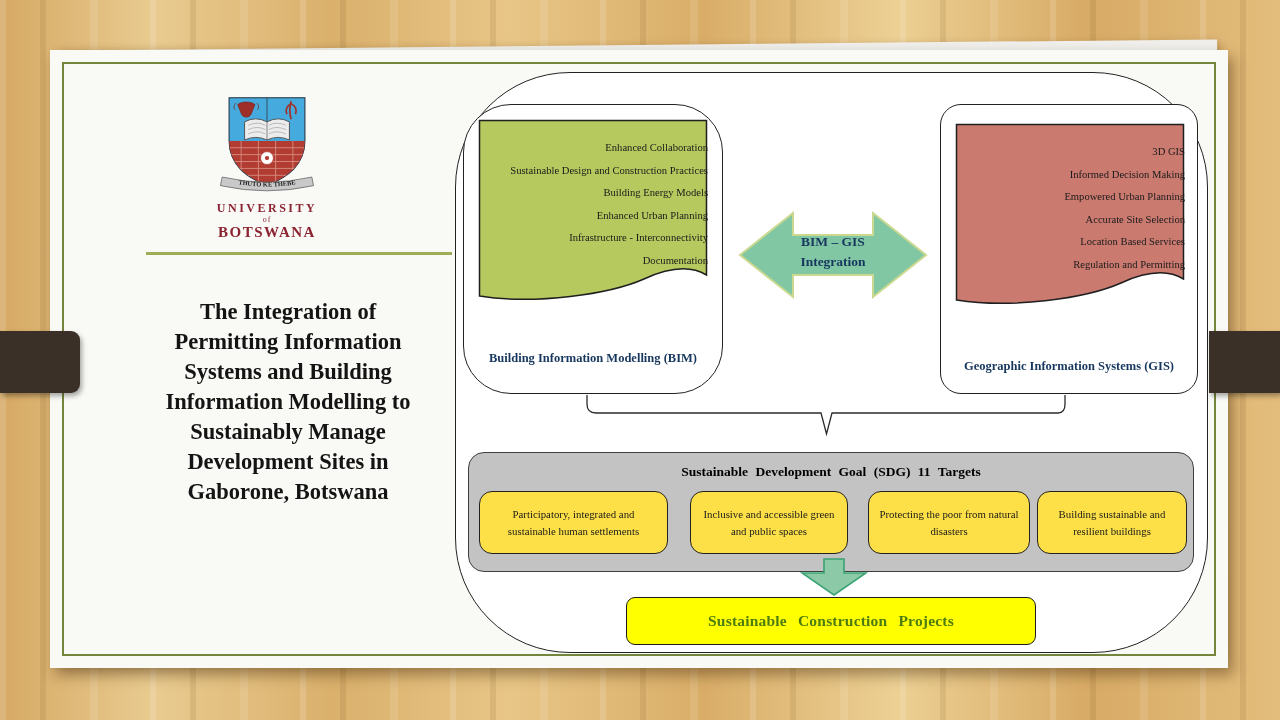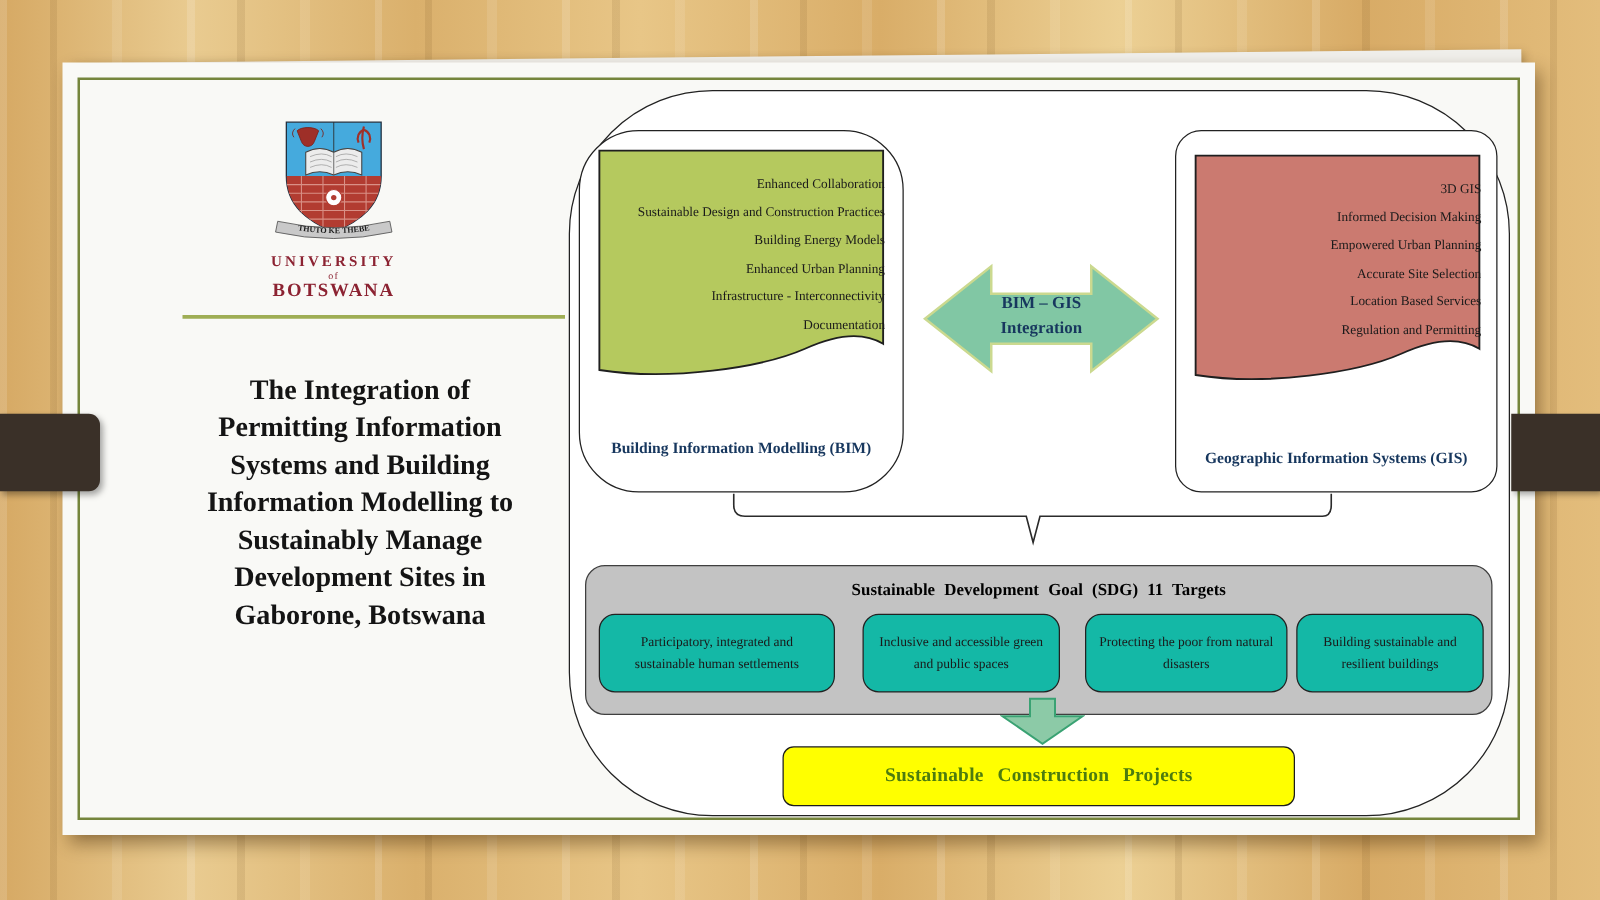--- a/index.html
+++ b/index.html
@@ -66,21 +66,21 @@
   }
   .bracket{position:absolute;left:580px;top:392px;z-index:5;}
 
   .sdg-box{
     position:absolute;left:468px;top:435px;width:724px;height:118px;z-index:5;
     background:#c3c3c3;border:1.2px solid #3f3f3f;border-radius:16px;margin-top:17px;
   }
   .sdg-header{text-align:center;margin-top:11px;font-weight:700;font-size:13.5px;color:#000;word-spacing:4px;}
   .sdg-targets{position:absolute;left:0;top:38px;width:100%;height:63px;}
   .sdg-target{
-    position:absolute;top:0;height:63px;background:#14b8a6;border:1.4px solid #222;border-radius:13px;
+    position:absolute;top:0;height:63px;background:#fde047;border:1.4px solid #222;border-radius:13px;
     display:flex;align-items:center;justify-content:center;text-align:center;
     font-size:10.8px;line-height:1.5;color:#1a1a1a;padding:2px 8px;box-sizing:border-box;
   }
   .t1{left:10px;width:189px;}
   .t2{left:221px;width:158px;}
   .t3{left:399px;width:162px;}
   .t4{left:568px;width:150px;}
 
   .down-arrow{position:absolute;left:800px;top:557px;z-index:5;}
   .outcome-box{

